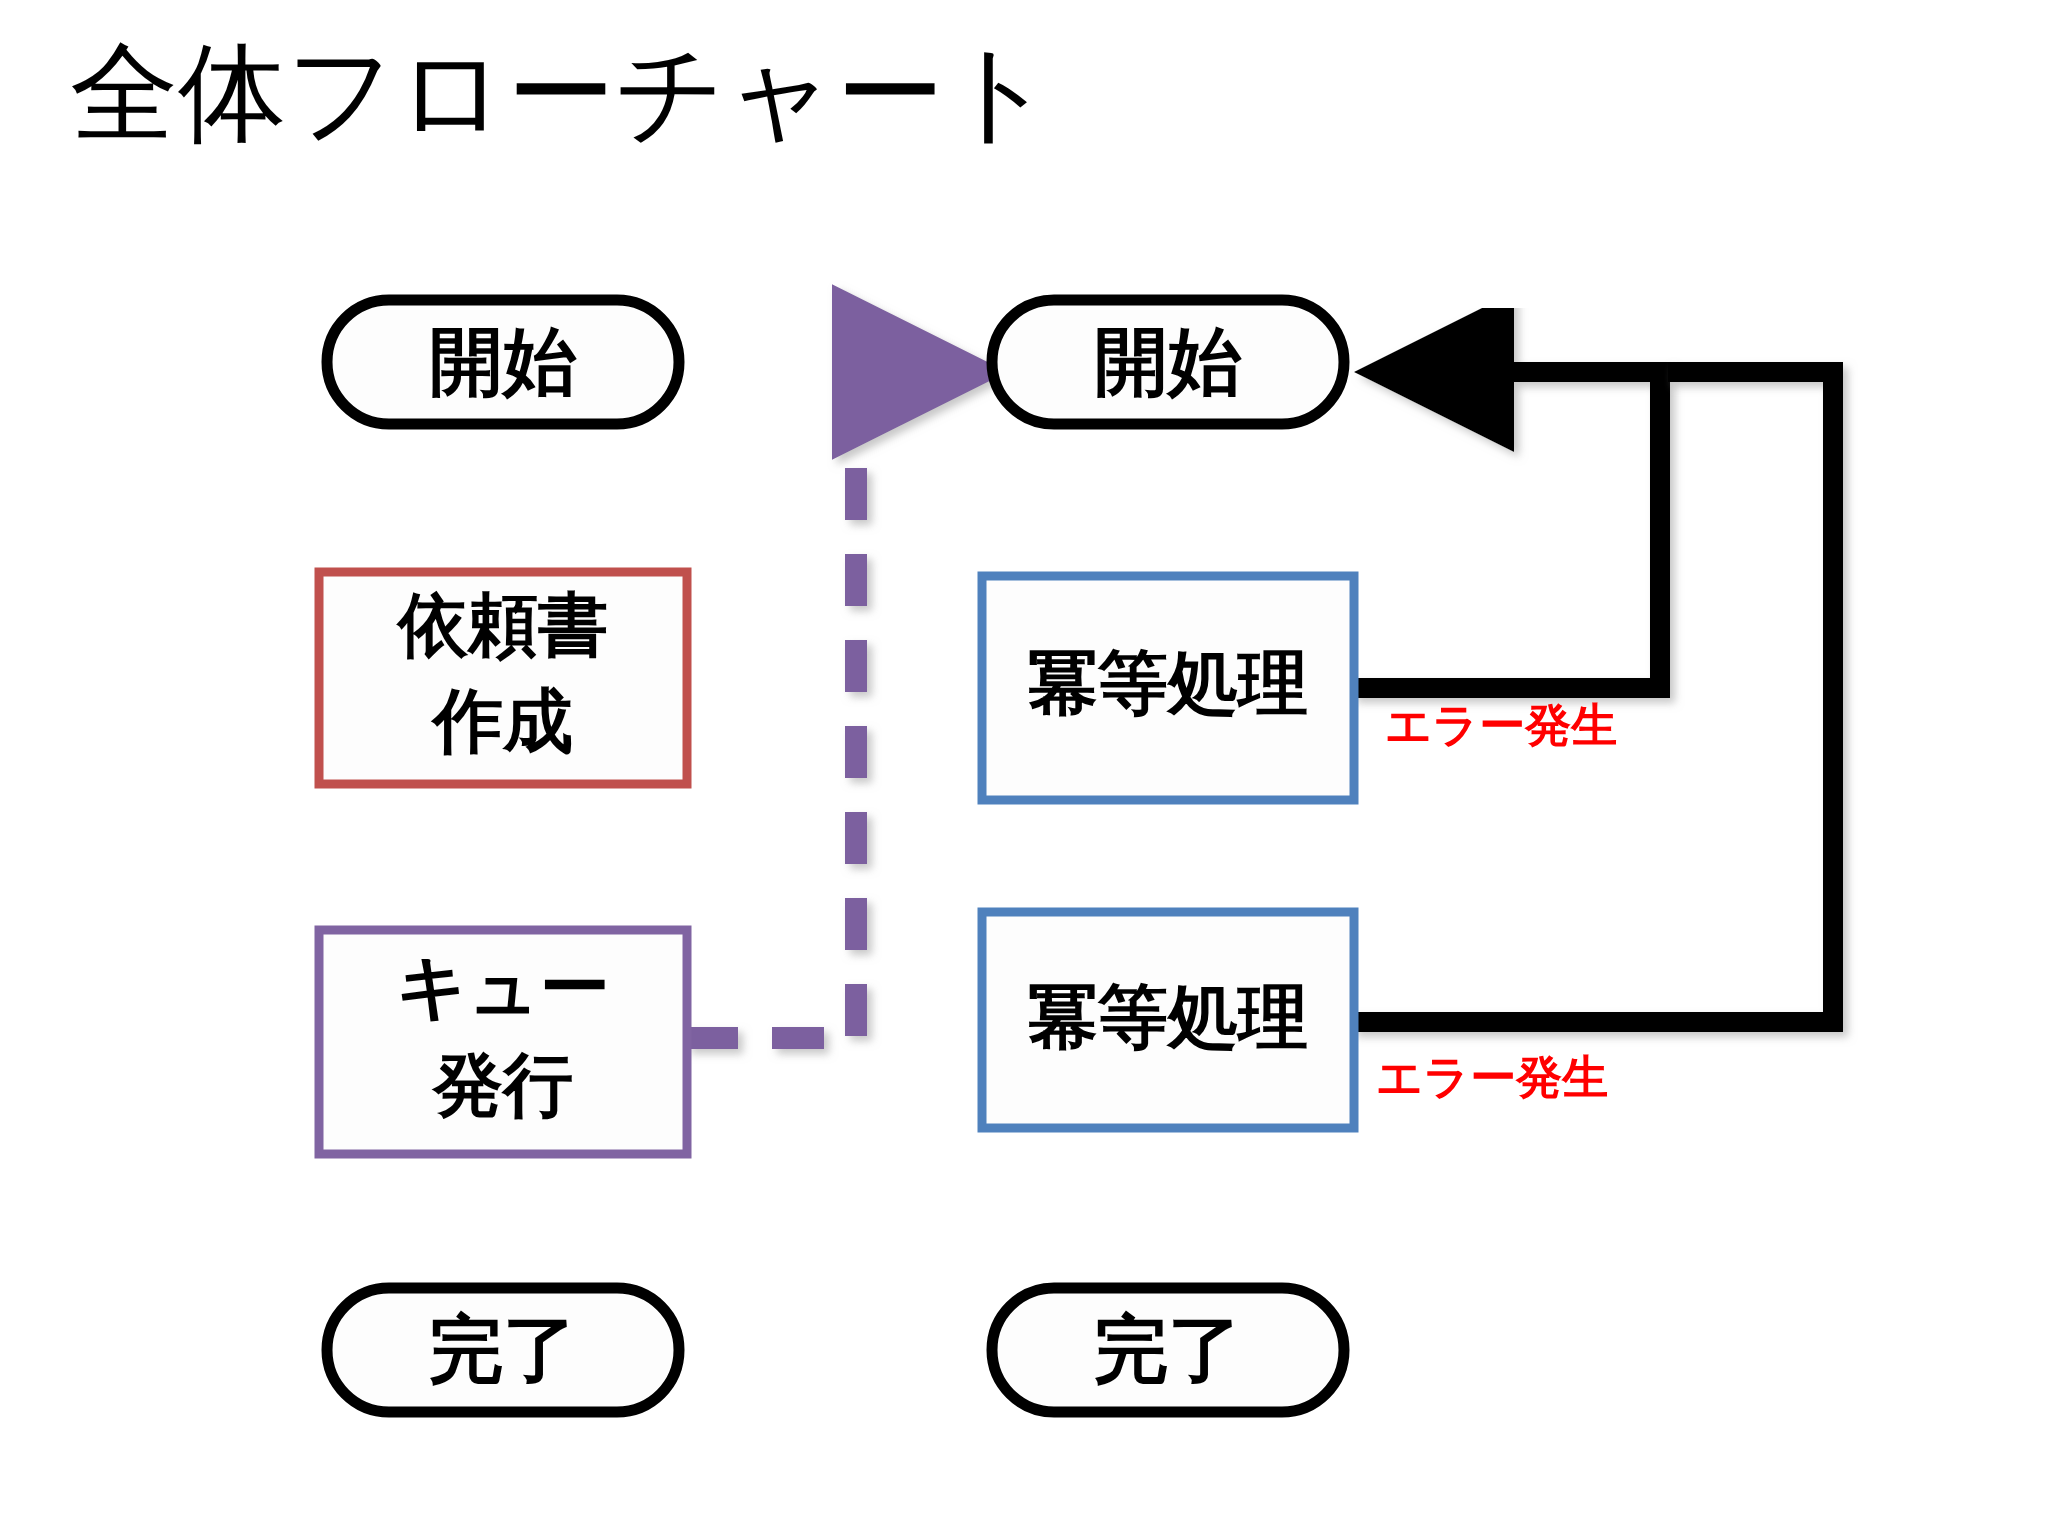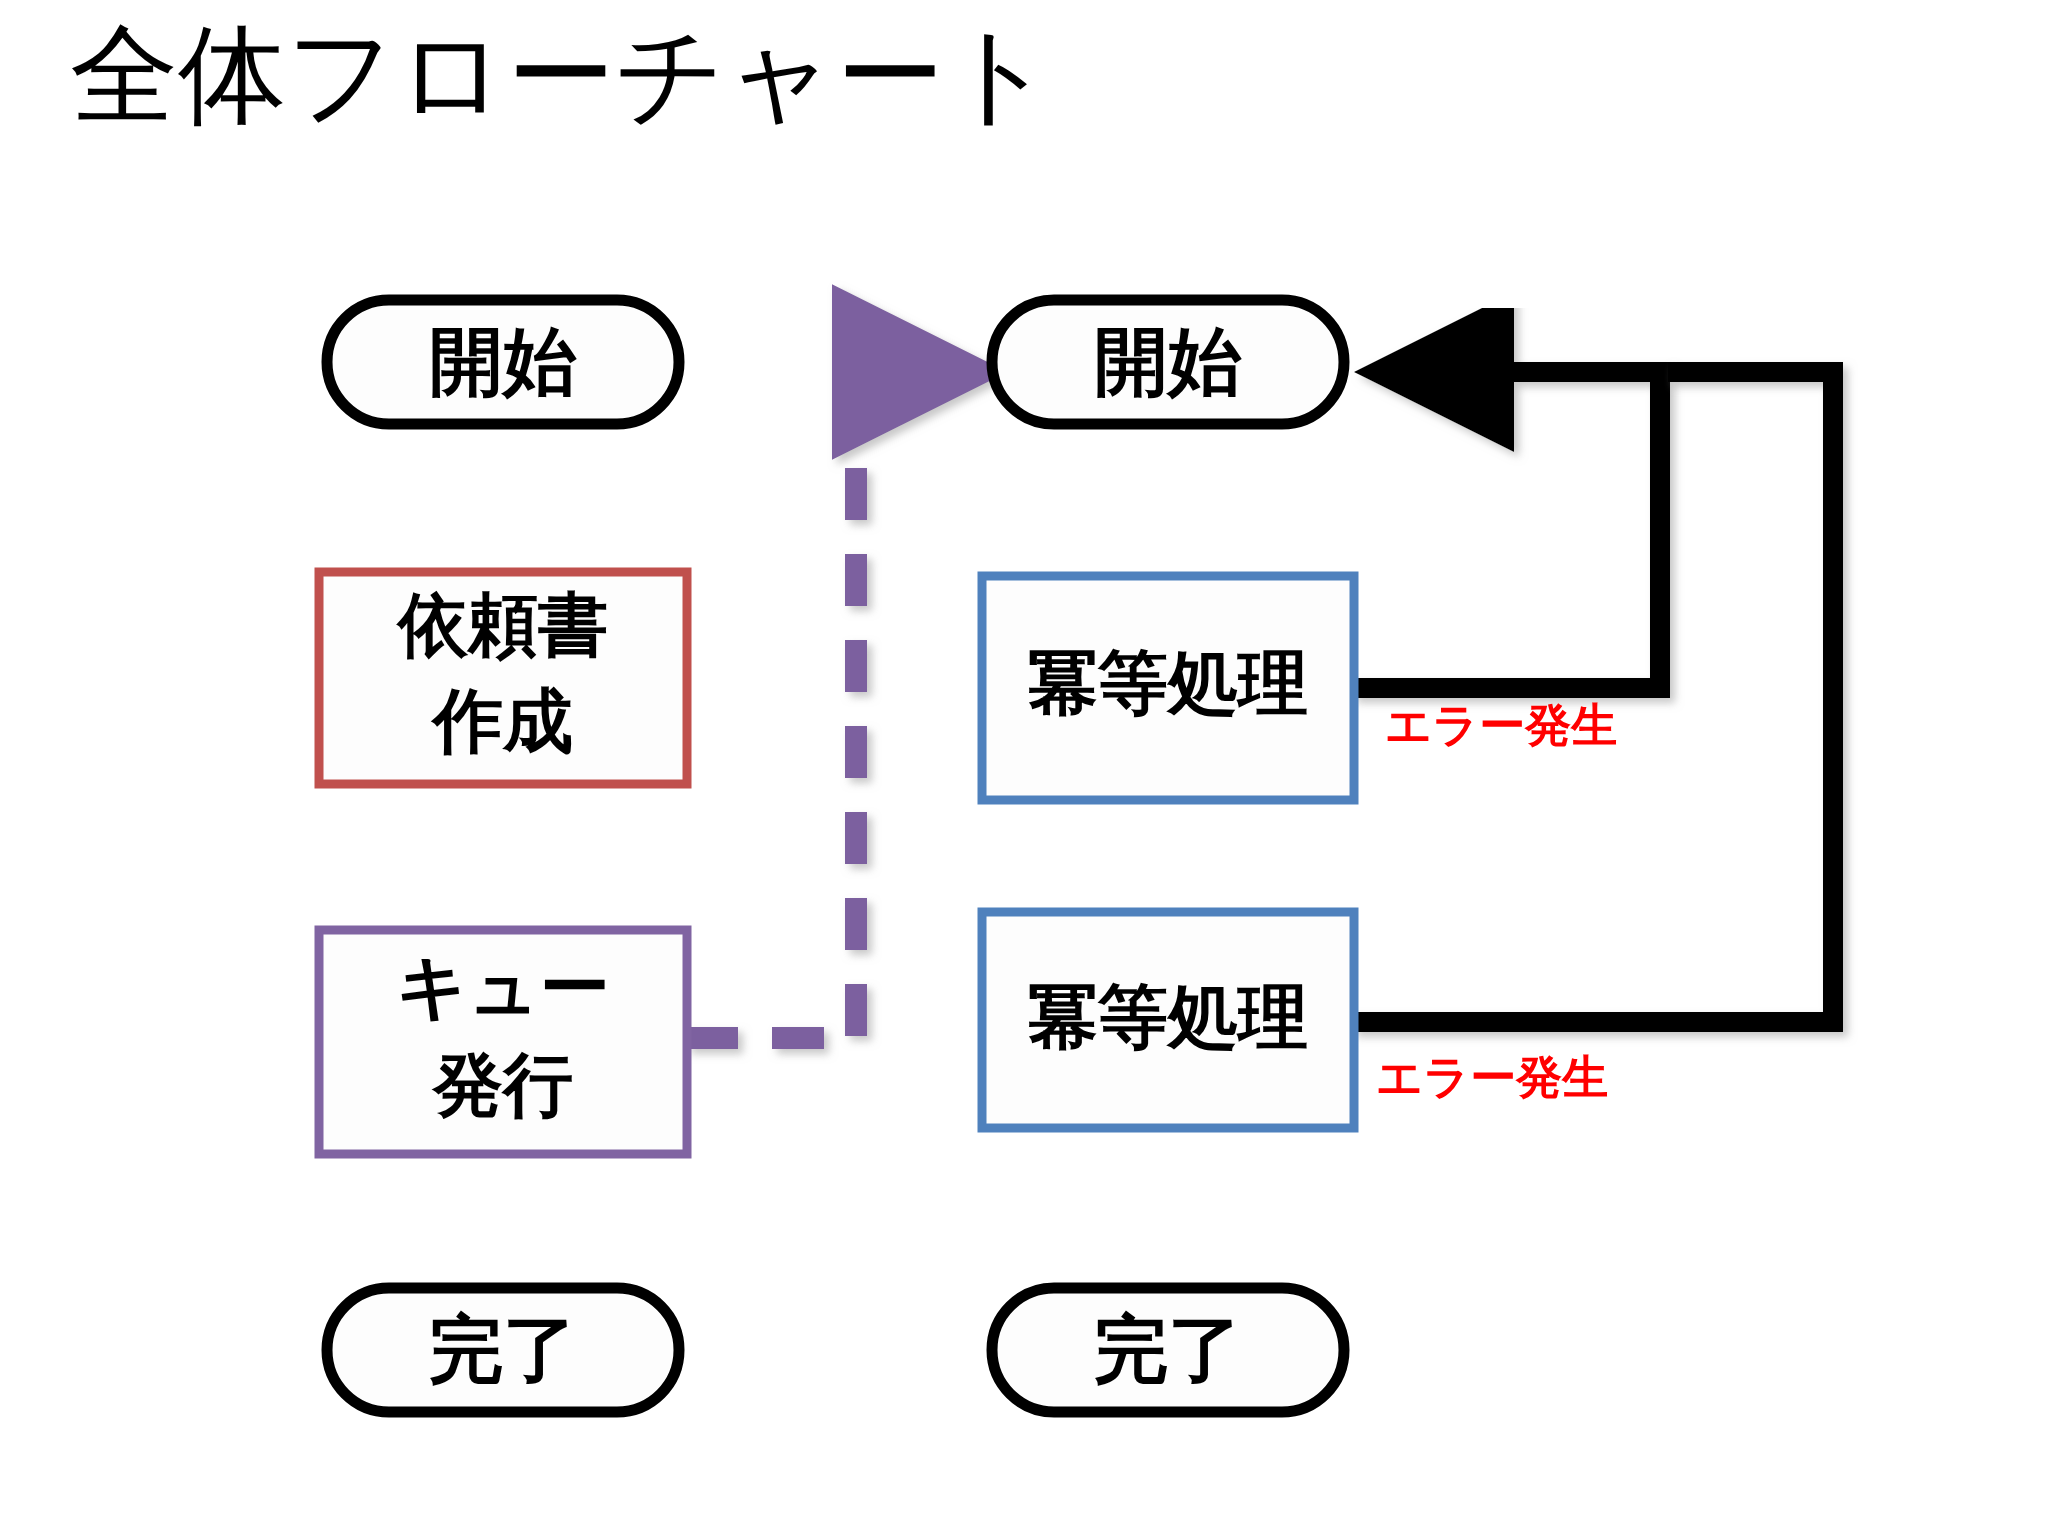--- a/index.html
+++ b/index.html
@@ -17,28 +17,28 @@
   #slide {
     position: absolute;
     left: 0; top: 0;
     width: 2048px;
     height: 1536px;
     background: #ffffff;
   }
   #slide-title {
     position: absolute;
     left: 70px;
-    top: 20px;
+    top: 30px;
     font-size: 108px;
     line-height: 1.18;
     font-weight: 400;
     color: #000000;
     letter-spacing: 0px;
     white-space: nowrap;
-    font-family: Liberation Mono, monospace;
+    font-family: Liberation Serif, serif;
   }
   #diagram {
     position: absolute;
     left: 0; top: 0;
     width: 2048px;
     height: 1536px;
   }
   .node-label {
     font-family: "DejaVu Sans", "Liberation Sans", sans-serif;
     font-weight: 700;

